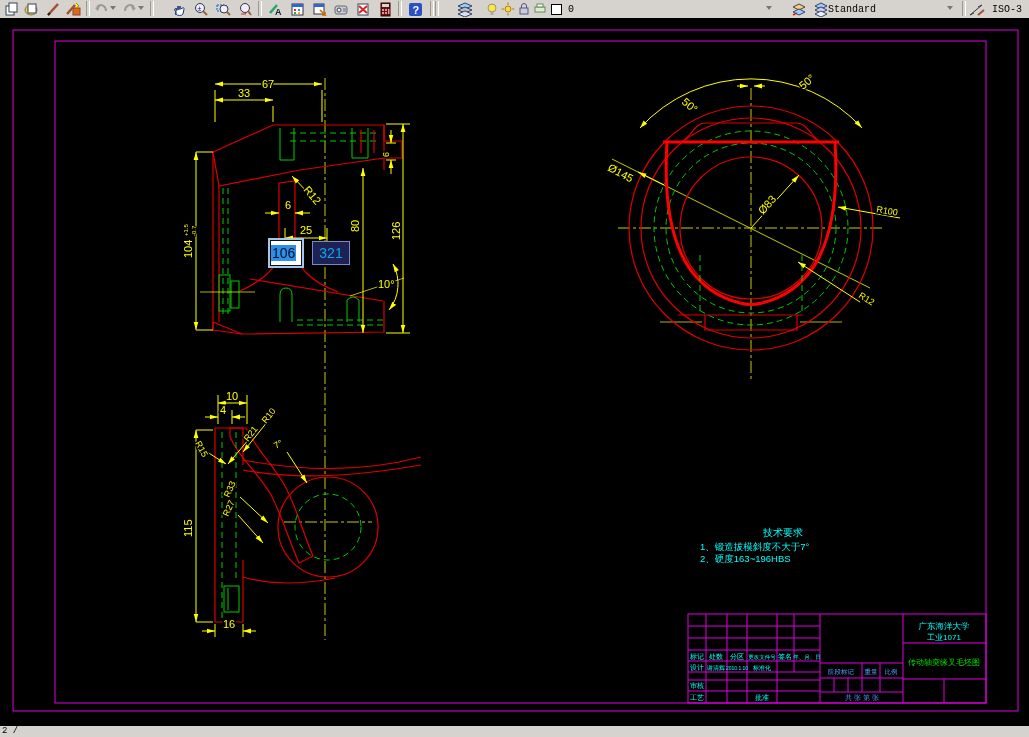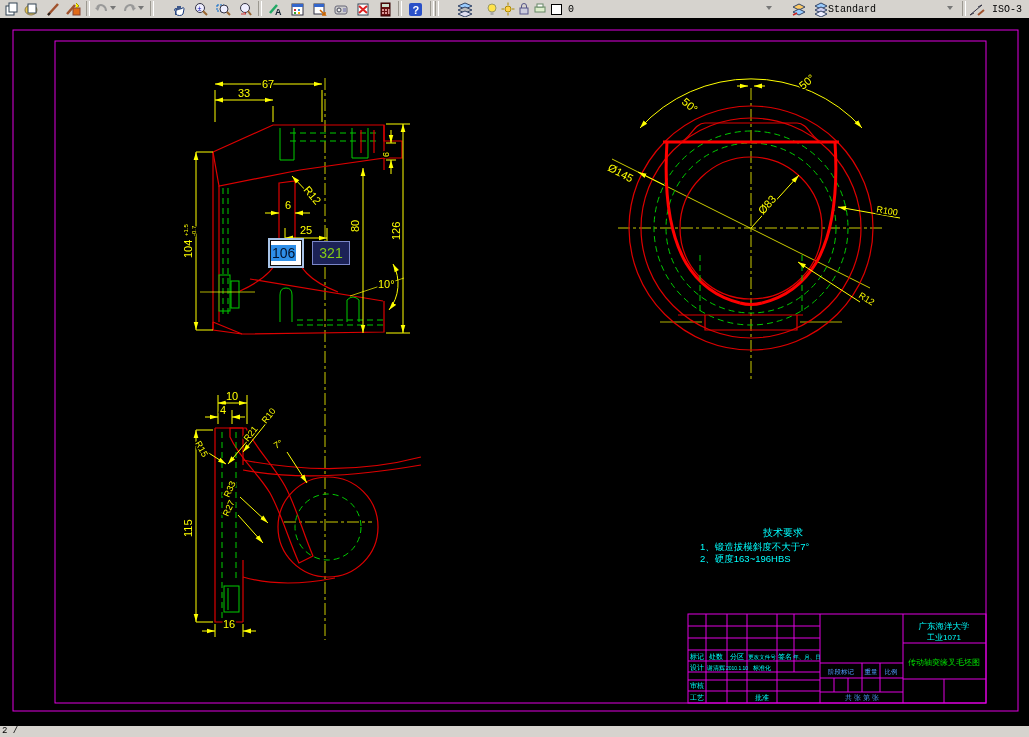--- a/index.html
+++ b/index.html
@@ -30,21 +30,21 @@
   .redbold{stroke:#ff0000;stroke-width:3;fill:none;}
   .grn{stroke:#00cc00;stroke-width:1;fill:none;}
   .grnd{stroke:#00cc00;stroke-width:1;fill:none;stroke-dasharray:6 4;}
   .mag{stroke:#e000e0;stroke-width:1;fill:none;}
   
   .dyn1{position:absolute;left:270px;top:240px;width:30px;height:24px;background:#fff;
         border:1px solid #111;outline:2px solid #a8c4e8;display:flex;align-items:center;
         justify-content:flex-start;}
   .dyn1 span{background:#2e8fe8;color:#04122c;font-size:14px;padding:0 1px;}
   .dyn2{position:absolute;left:312px;top:241px;width:36px;height:22px;background:#1c2256;
-        border:1px solid #7a86c8;color:#84cc16;font-size:14px;display:flex;
+        border:1px solid #7a86c8;color:#0ea5e9;font-size:14px;display:flex;
         align-items:center;justify-content:center;}
 </style>
 </head>
 <body>
 
 <div class="toolbar">
   <div class="tb" style="left:2px">
       <svg width="15" height="15">
         <rect x="2" y="4" width="8" height="9" fill="#fff" stroke="#345"></rect>
         <rect x="5" y="1" width="8" height="9" fill="#fff" stroke="#345"></rect>

